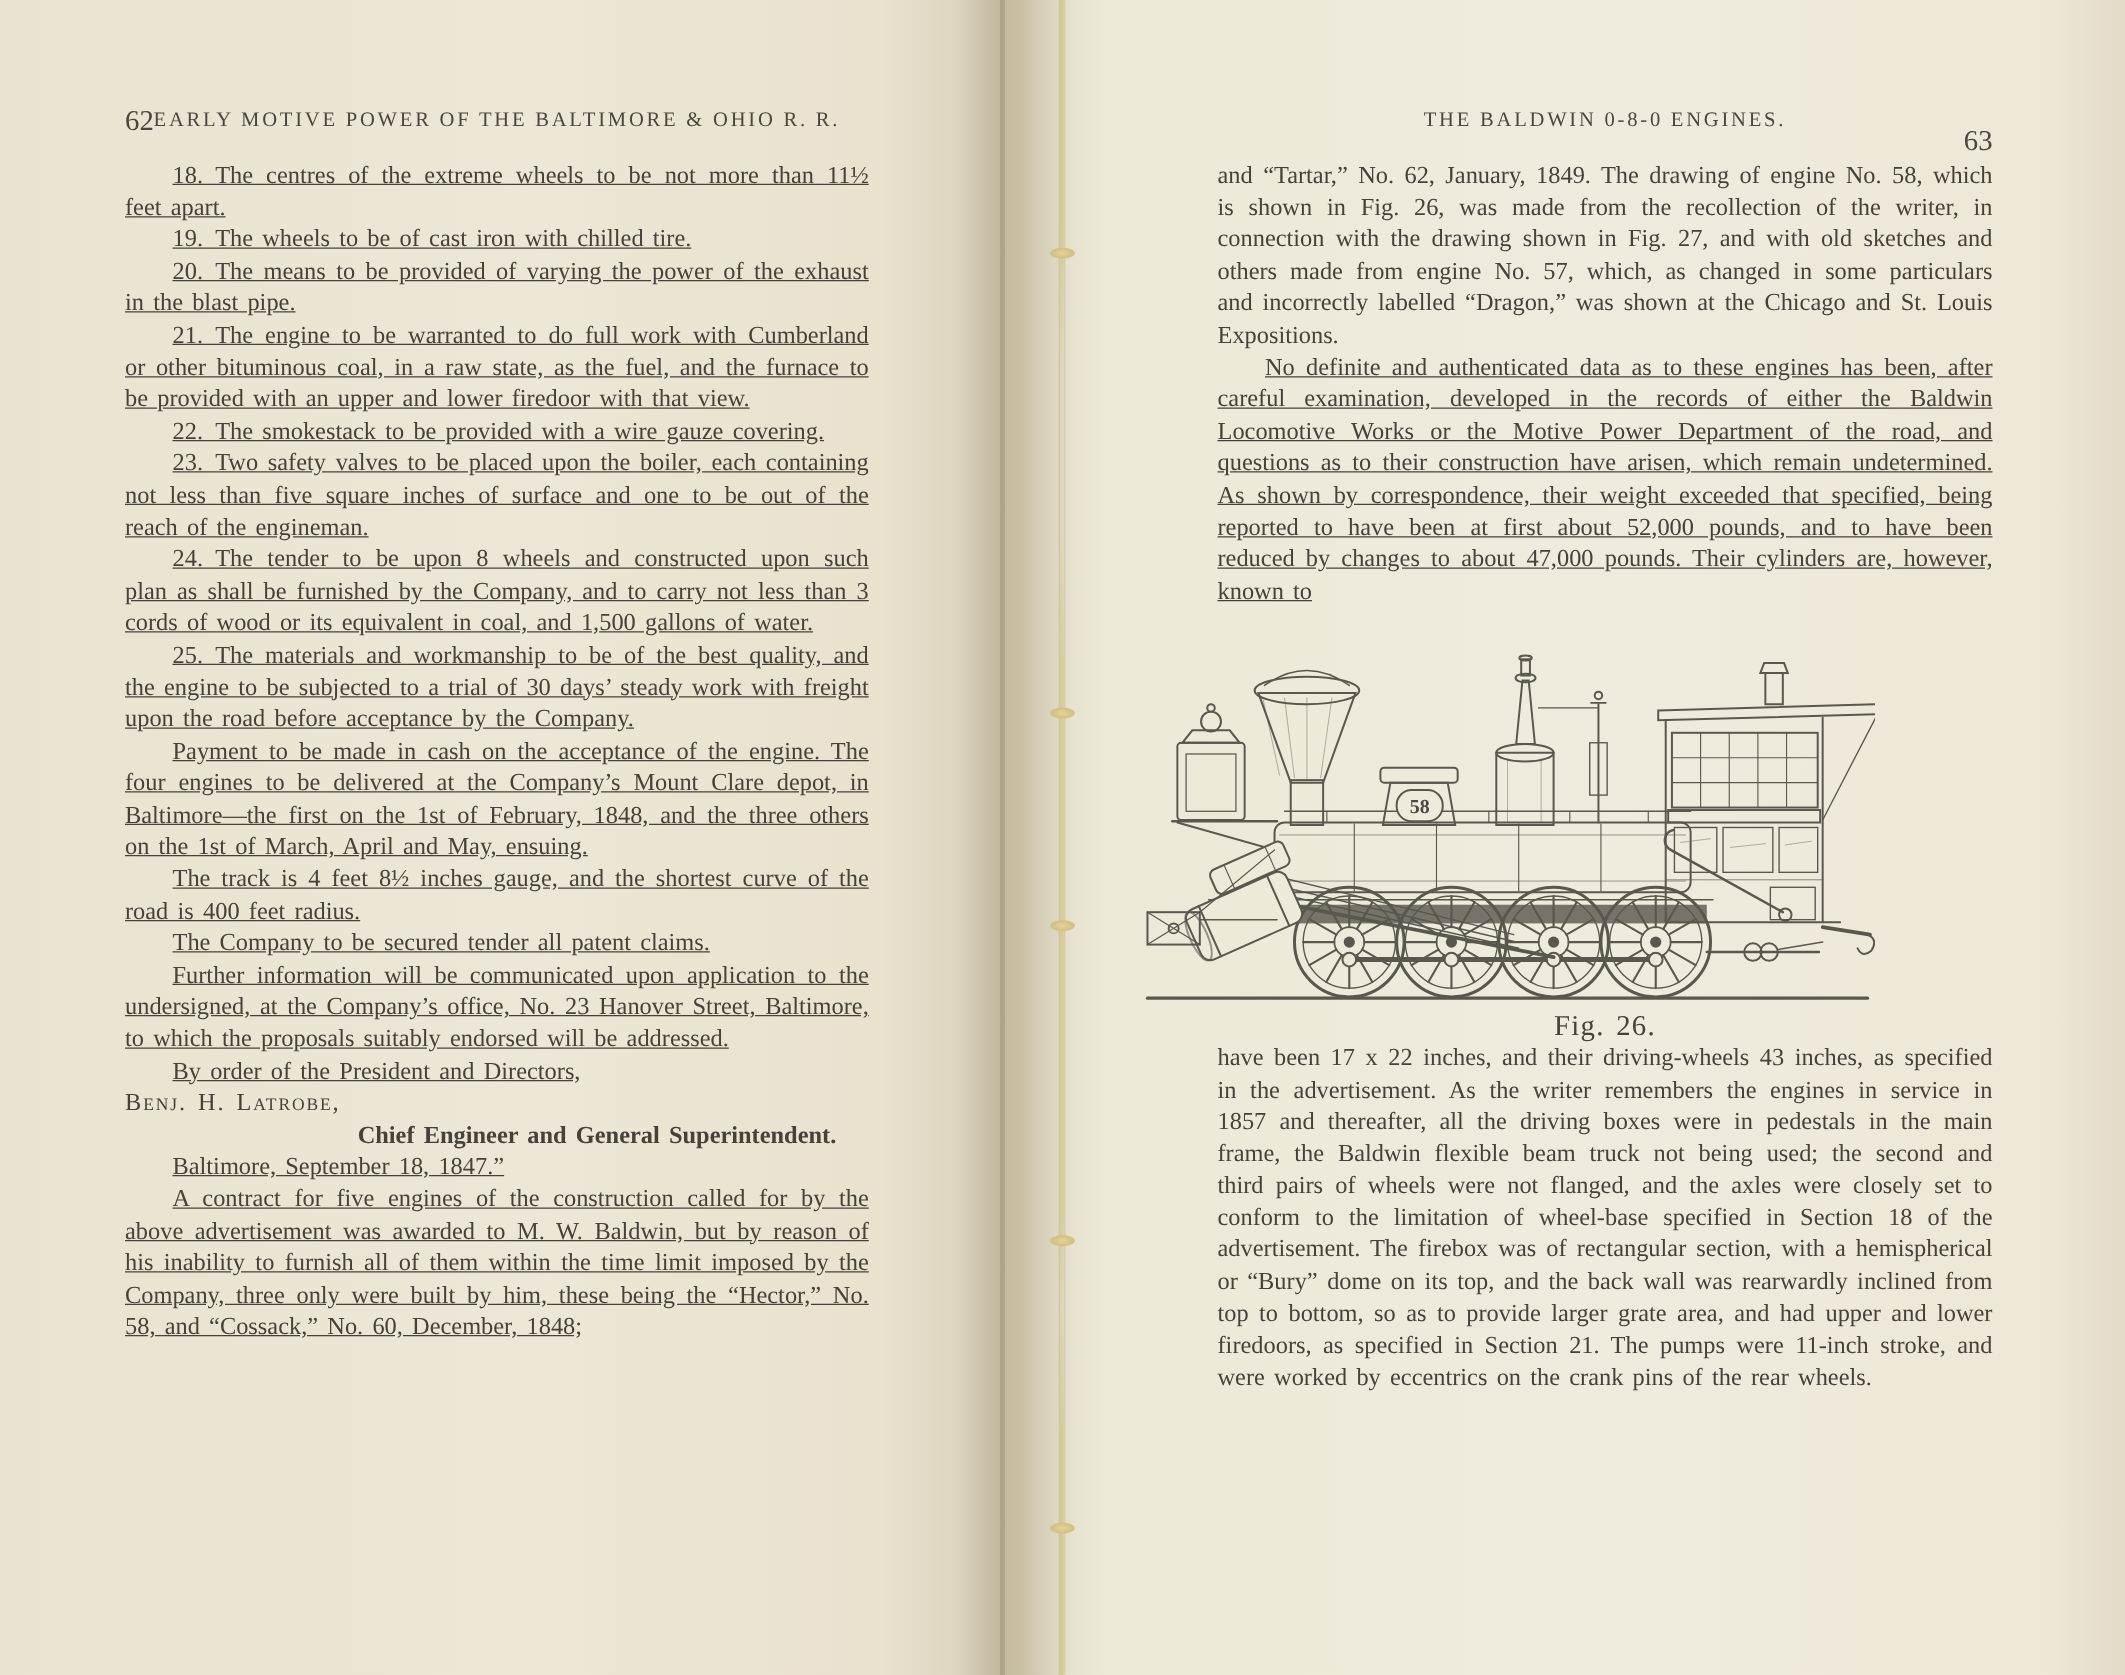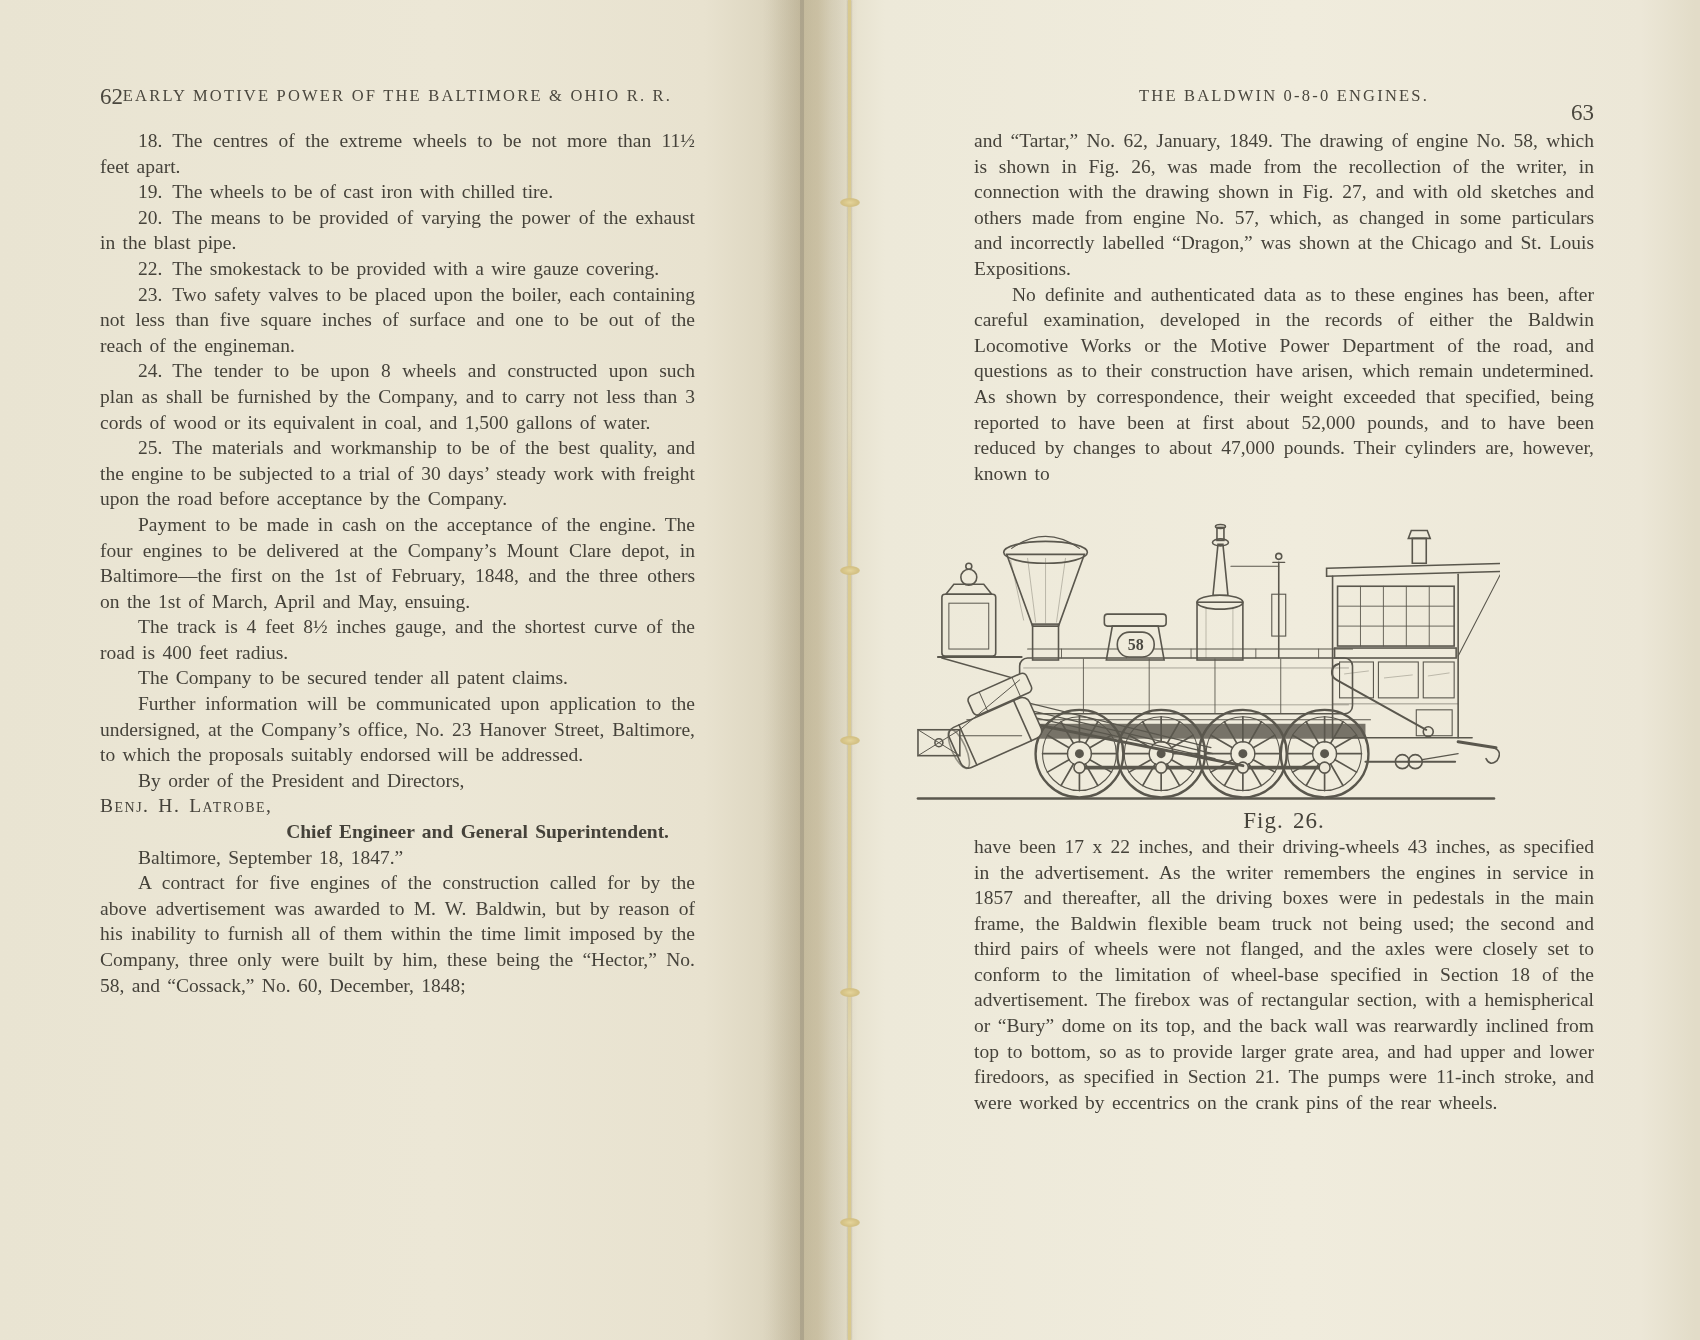--- a/index.html
+++ b/index.html
@@ -35,21 +35,21 @@
     background:radial-gradient(ellipse,#e4d49a 0%,#d3c083 60%,rgba(211,192,131,0) 100%);
     left:840px;pointer-events:none;}
   .running-head{position:relative;height:26px;margin-bottom:16px;
     font-size:16.5px;letter-spacing:2.2px;color:#4a473e;text-align:center;
     font-variant:normal;}
   .running-head .pagenum{position:absolute;top:-2px;font-size:23px;letter-spacing:0;}
   .pagenum-left{left:0;}
   .pagenum-right{right:0;margin-top:16px;}
   .body-text{font-size:19.5px;line-height:25.6px;text-align:justify;word-spacing:2.5px;}
   .body-text p{margin:0;}
-  .para{text-indent:38px;}
+  .para{text-indent:38px;text-decoration:underline;}
   .noindent{text-indent:0;}
   .sig-name{text-align:left;padding-right:52px;font-variant:small-caps;letter-spacing:1.5px;}
   .sig-title{text-align:right;padding-right:26px;font-weight:bold;}
   .closing{margin-top:27px;}
   .figure-wrap{margin:22px 0 0 -62px;width:588px;}
   .figure-caption{text-align:center;margin-top:24px;font-size:23px;letter-spacing:1px;text-indent:0;}
   .after-figure{margin-top:22px;}
   svg{display:block;}
 </style>
 </head>
@@ -59,20 +59,21 @@
 
   <div class="page page-left">
     <div class="running-head">
       <span class="pagenum pagenum-left">62</span>
       <span>EARLY MOTIVE POWER OF THE BALTIMORE &amp; OHIO R. R.</span>
     </div>
     <div class="body-text">
       <p class="para">18. The centres of the extreme wheels to be not more than 11½ feet apart.</p>
       <p class="para">19. The wheels to be of cast iron with chilled tire.</p>
       <p class="para">20. The means to be provided of varying the power of the exhaust in the blast pipe.</p>
+      <p class="para">21. The engine to be warranted to do full work with Cumberland or other bituminous coal, in a raw state, as the fuel, and the furnace to be provided with an upper and lower firedoor with that view.</p>
       <p class="para">22. The smokestack to be provided with a wire gauze covering.</p>
       <p class="para">23. Two safety valves to be placed upon the boiler, each containing not less than five square inches of surface and one to be out of the reach of the engineman.</p>
       <p class="para">24. The tender to be upon 8 wheels and constructed upon such plan as shall be furnished by the Company, and to carry not less than 3 cords of wood or its equivalent in coal, and 1,500 gallons of water.</p>
       <p class="para">25. The materials and workmanship to be of the best quality, and the engine to be subjected to a trial of 30 days’ steady work with freight upon the road before acceptance by the Company.</p>
       <p class="para">Payment to be made in cash on the acceptance of the engine. The four engines to be delivered at the Company’s Mount Clare depot, in Baltimore—the first on the 1st of February, 1848, and the three others on the 1st of March, April and May, ensuing.</p>
       <p class="para">The track is 4 feet 8½ inches gauge, and the shortest curve of the road is 400 feet radius.</p>
       <p class="para">The Company to be secured tender all patent claims.</p>
       <p class="para">Further information will be communicated upon application to the undersigned, at the Company’s office, No. 23 Hanover Street, Baltimore, to which the proposals suitably endorsed will be addressed.</p>
       <p class="para">By order of the President and Directors,</p>
       <p class="sig-name">Benj. H. Latrobe,</p>

